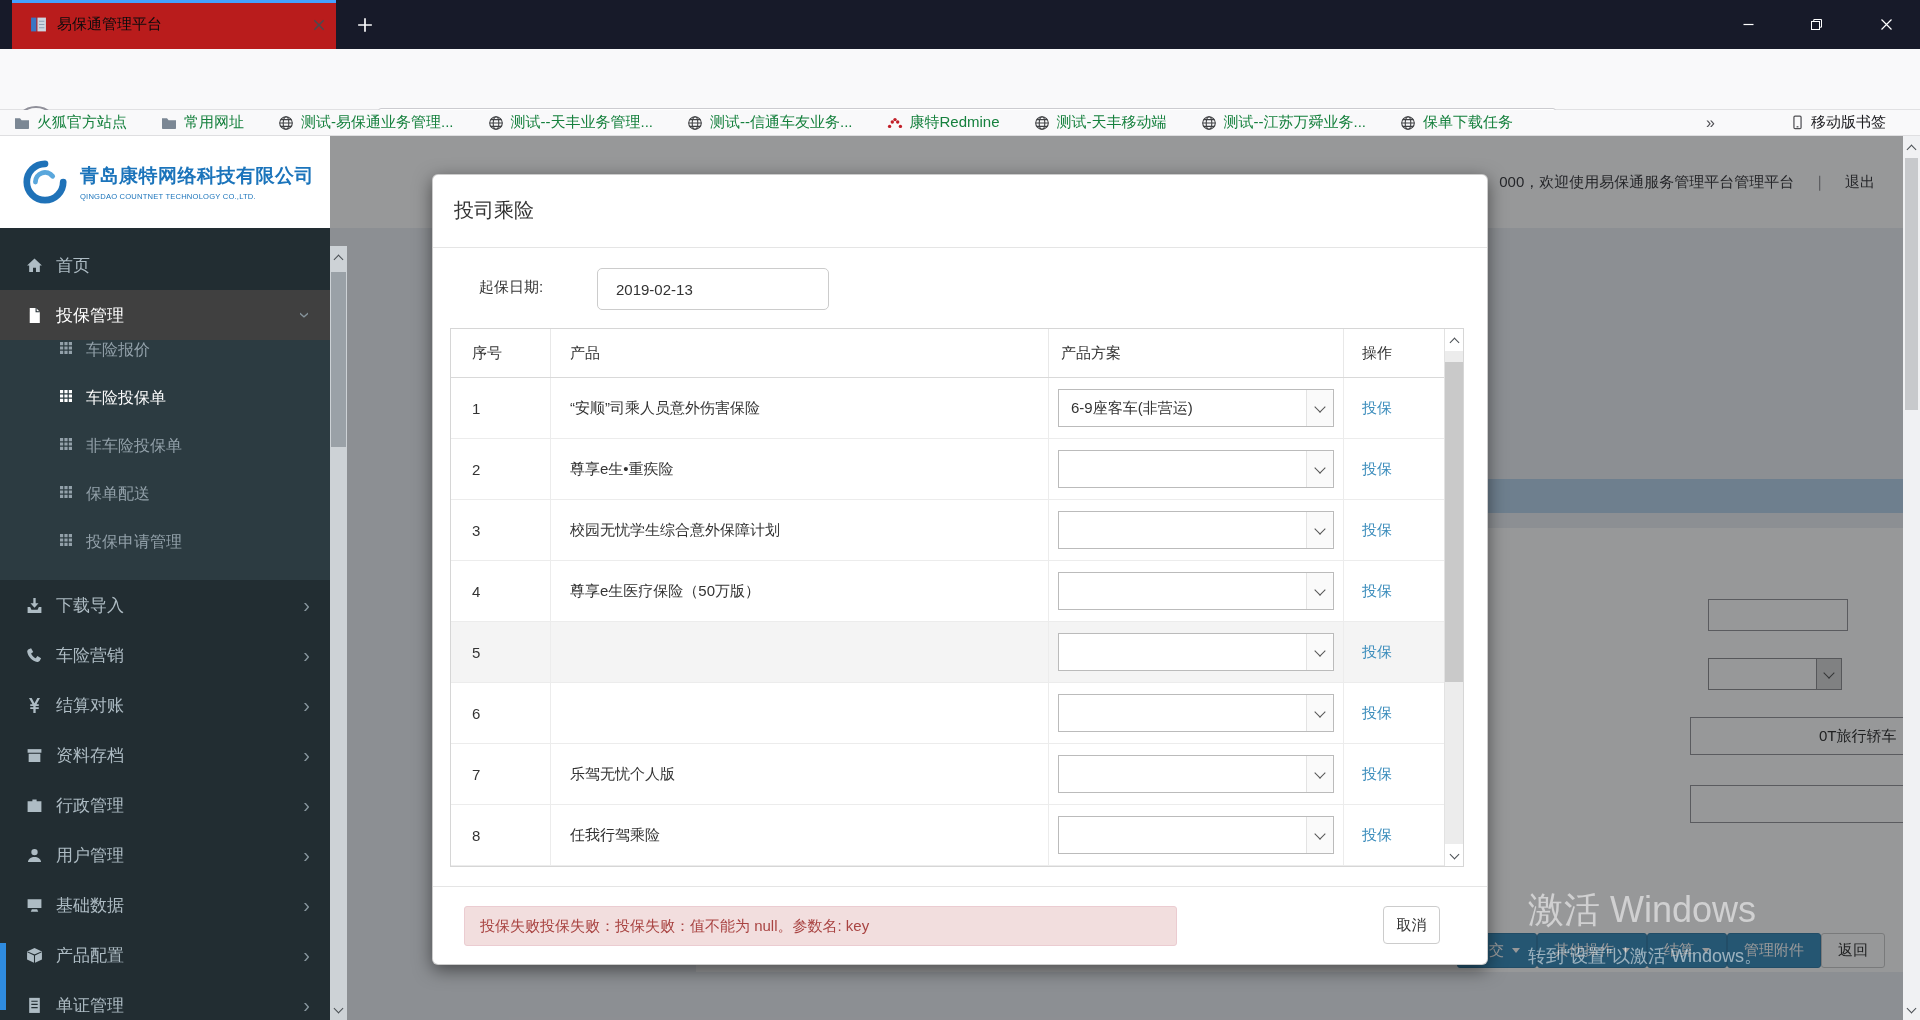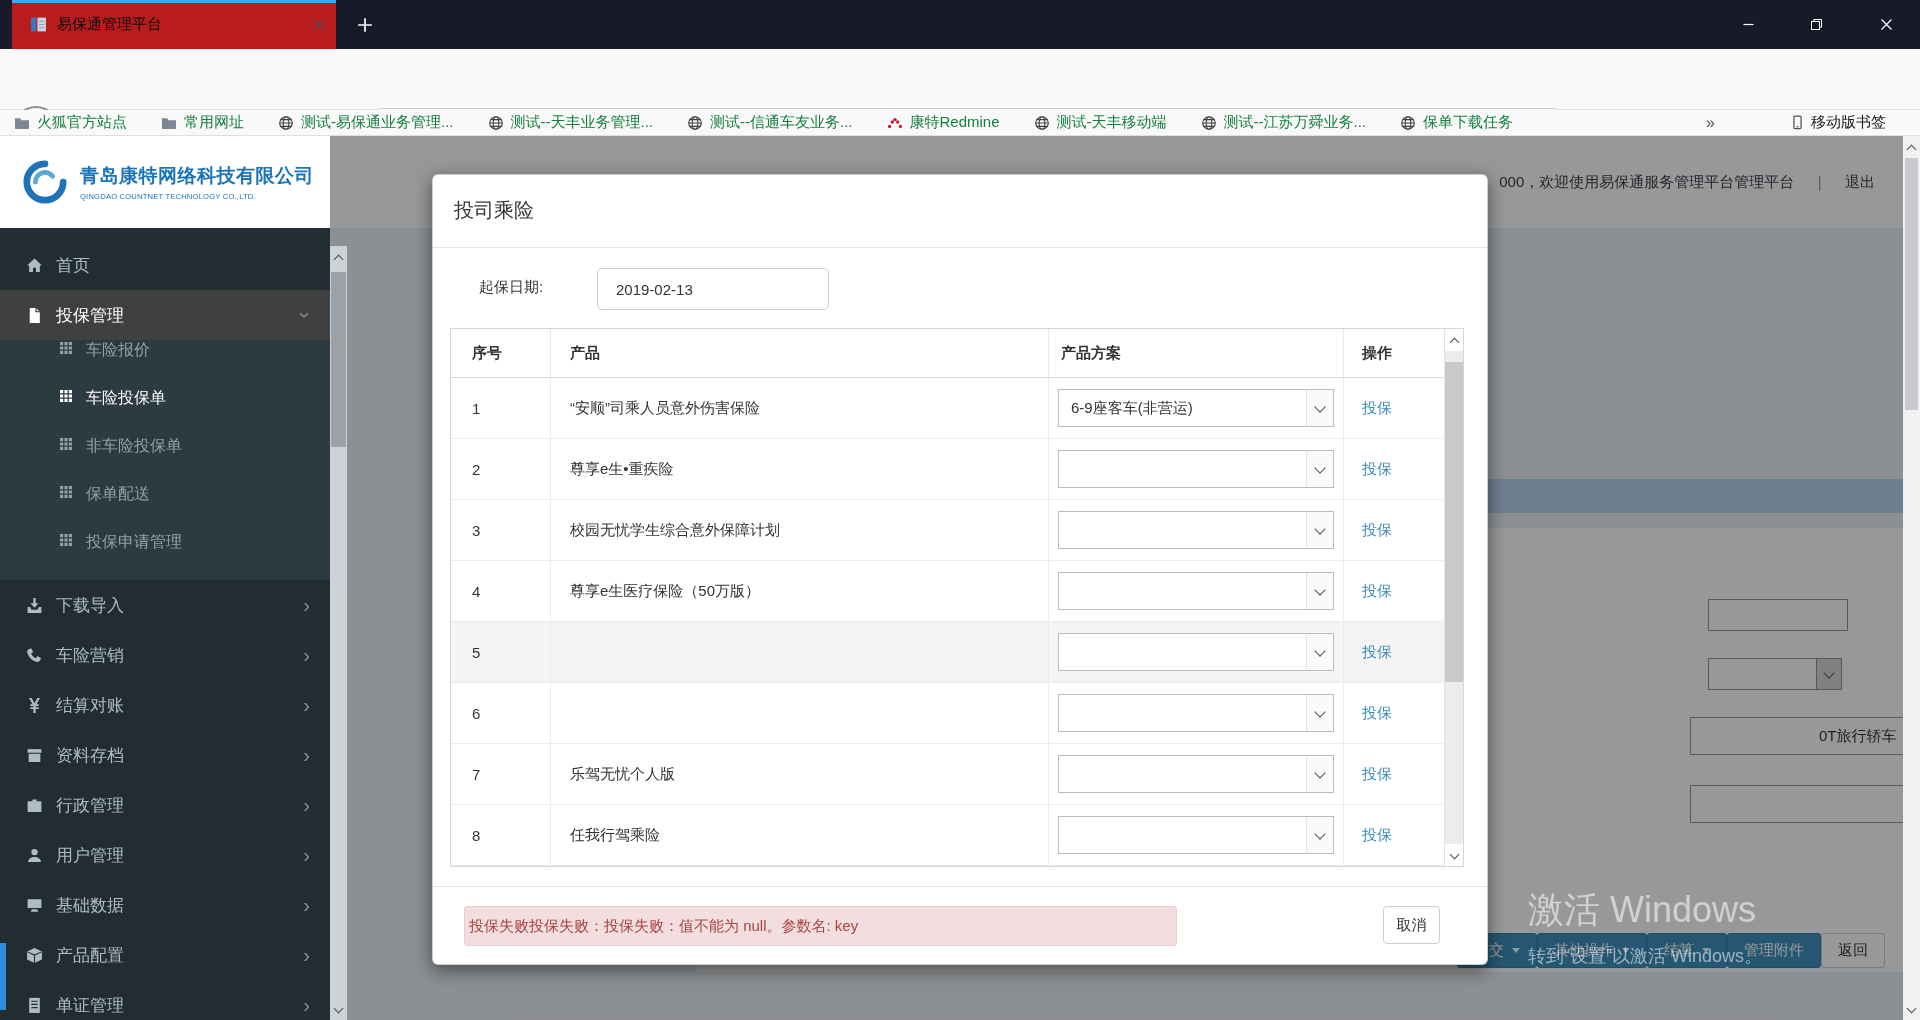--- a/index.html
+++ b/index.html
@@ -90,40 +90,40 @@
   .down .chev{transform:rotate(45deg);margin-top:-2px}
 
   
   .modal{position:absolute;left:432px;top:174px;width:1056px;height:791px;background:#fff;border-radius:6px;border:1px solid rgba(0,0,0,.2);box-shadow:0 5px 18px rgba(0,0,0,.5);z-index:60;box-sizing:border-box}
   .m-title{position:absolute;left:21px;top:22px;font-size:20px;color:#333}
   .m-hline{position:absolute;left:0;top:72px;width:100%;height:1px;background:#e5e5e5}
   .m-datelabel{position:absolute;left:46px;top:103px;font-size:15px;color:#333}
   .m-dateinput{position:absolute;left:164px;top:93px;width:232px;height:42px;border:1px solid #ccc;border-radius:5px;box-sizing:border-box;font-size:15px;color:#333;display:flex;align-items:center;padding-left:18px;cursor:text}
   .t-wrap{position:absolute;left:17px;top:153px;width:1014px;height:539px;border:1px solid #d6d6d6;box-sizing:border-box}
   .t-head{display:grid;grid-template-columns:100px 498px 295px 100px;height:49px;border-bottom:1px solid #d9d9d9;box-sizing:border-box}
-  .t-head div{display:flex;align-items:center;font-size:15px;font-weight:700;color:#333;border-right:1px solid #e8e8e8;box-sizing:border-box}
+  .t-head div{display:flex;align-items:center;font-size:15px;font-weight:400;color:#333;border-right:1px solid #e8e8e8;box-sizing:border-box}
   .t-head div:last-child{border-right:none}
   .h-no{padding-left:21px}.h-prod{padding-left:19px}.h-plan{padding-left:12px}.h-act{padding-left:18px}
   .trow{display:grid;grid-template-columns:100px 498px 295px 100px;height:61px;border-bottom:1px solid #ececec;box-sizing:border-box}
   .trow.shaded{background:#f4f4f4}
   .trow>div{border-right:1px solid #ececec;box-sizing:border-box;display:flex;align-items:center}
   .trow>div:last-child{border-right:none}
   .c-no{padding-left:21px;font-size:15px;color:#333}
   .c-prod{padding-left:19px;font-size:15px;color:#333;white-space:nowrap;overflow:hidden}
   .sel{width:276px;height:38px;margin-left:9px;border:1px solid #bbb;border-radius:0;background:#fff;display:flex;box-sizing:border-box;cursor:pointer}
   .sel .sel-text{flex:1;font-size:15px;color:#333;padding-left:12px;display:flex;align-items:center;white-space:nowrap;overflow:hidden}
   .sel .sel-arrow{width:26px;display:flex;align-items:center;justify-content:center;border-left:1px solid #e3e3e3;background:#fafafa;border-radius:0 4px 4px 0}
   .toubao{padding-left:18px;font-size:15px;color:#3c8dbc;cursor:pointer;text-decoration:none}
   .m-sb{position:absolute;right:0;top:0;width:19px;height:100%;background:#fff;border-left:1px solid #e2e2e2;box-sizing:border-box}
   .m-sb .track{position:absolute;left:0;top:22px;bottom:22px;width:100%;background:#ececec}
   .m-sb .thumb{position:absolute;left:0;top:33px;width:100%;height:320px;background:#c9c9c9}
   .m-sb .sb-ar{width:18px}
   .m-sb .sb-ar.up{top:2px}.m-sb .sb-ar.down{bottom:2px}
   .m-fline{position:absolute;left:0;top:711px;width:100%;height:1px;background:#e5e5e5}
-  .m-alert{position:absolute;left:31px;top:731px;width:713px;height:40px;background:#f2dede;border:1px solid #ebccd1;border-radius:3px;box-sizing:border-box;display:flex;align-items:center;padding-left:4px;font-size:15px;color:#a94442;white-space:nowrap;overflow:hidden}
+  .m-alert{position:absolute;left:31px;top:731px;width:713px;height:40px;background:#f2dede;border:1px solid #ebccd1;border-radius:3px;box-sizing:border-box;display:flex;align-items:center;padding-left:15px;font-size:15px;color:#a94442;white-space:nowrap;overflow:hidden}
   .m-cancel{position:absolute;right:47px;top:731px;width:57px;height:38px;background:#fff;border:1px solid #ccc;border-radius:4px;box-sizing:border-box;display:flex;align-items:center;justify-content:center;font-size:15px;color:#333;cursor:pointer}
 </style>
 </head>
 <body>
 
 <div class="titlebar">
   <div class="tab">
     <span class="fav">
         <svg viewBox="0 0 16 16">
           <rect x="1" y="1.5" width="5" height="13" fill="#3a76c4"></rect>

